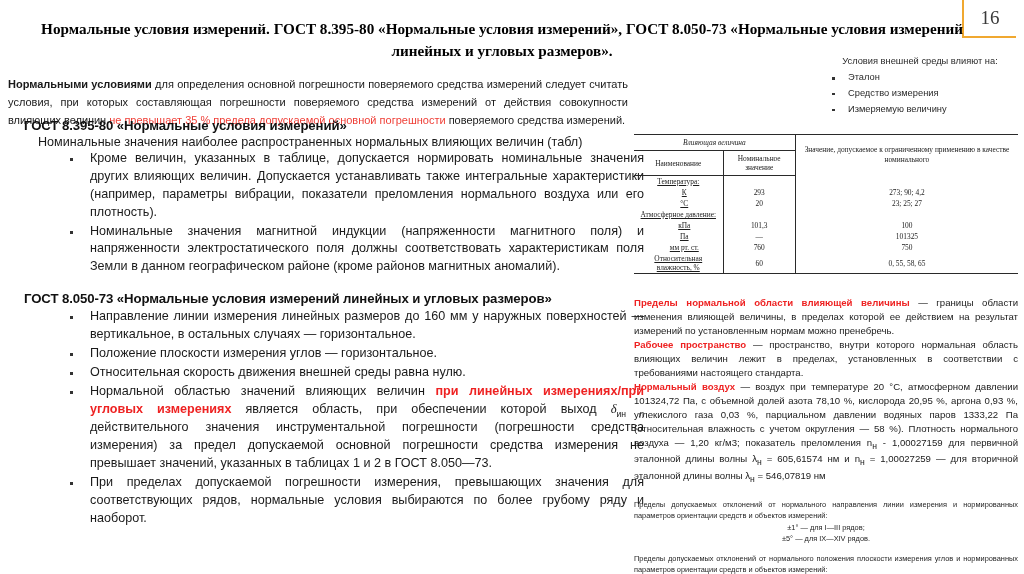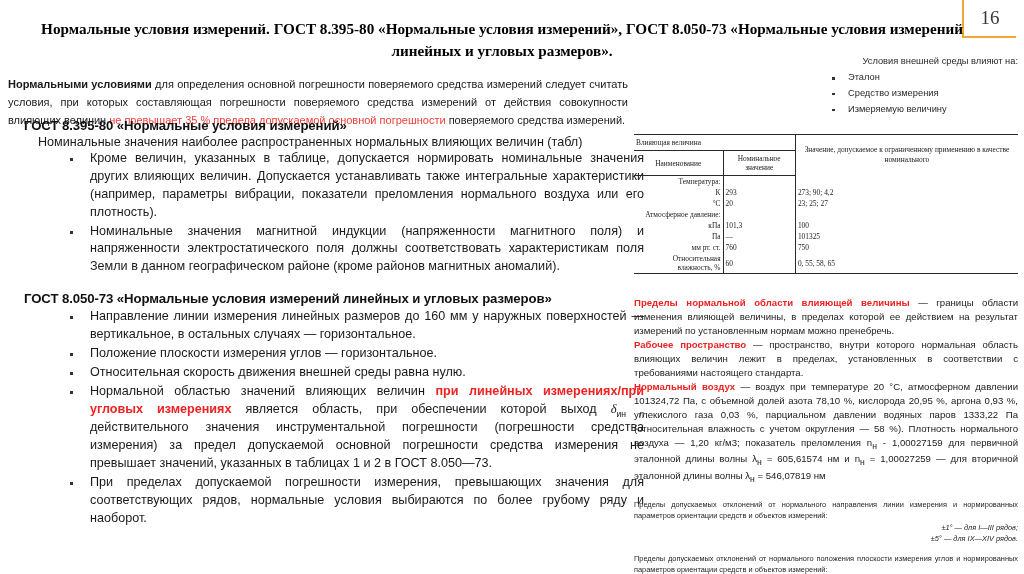--- a/index.html
+++ b/index.html
@@ -66,21 +66,21 @@
   
   #env-block {
     position: absolute;
     right: 6px;
     top: 56px;
     width: 196px;
     font-size: 9.3px;
     color: #2a2a2a;
   }
   #env-block .env-title {
-    text-align: right;
+    text-align: center;
     margin-bottom: 4px;
   }
   #env-block ul {
     list-style: none;
     margin: 0;
     padding: 0 0 0 26px;
   }
   #env-block li {
     position: relative;
     line-height: 1.72;
@@ -161,39 +161,40 @@
     font-family: "Liberation Serif", serif;
     font-size: 7.4px;
     color: #1c1c1c;
   }
   #gost-table .top-rule td { border-top: 1.6px solid #2a2a2a; }
   #gost-table th, #gost-table td {
     padding: 1px 2px;
     vertical-align: middle;
   }
   .th-span {
-    text-align: left;
+    text-align: center;
     border-bottom: 0.9px solid #2a2a2a;
     padding: 3px 2px 3px 2px !important;
+    font-style: italic;
   }
   .th-right {
     text-align: center;
     border-left: 0.9px solid #2a2a2a;
     line-height: 1.4;
     padding: 3px 4px !important;
   }
   .th-sub {
     text-align: center;
     padding: 3px 2px 3px 2px !important;
   }
   .vsep { border-left: 0.9px solid #2a2a2a; }
   .head-bottom td, .head-bottom th { border-bottom: 1.6px solid #2a2a2a; }
-  .c-name { text-align: right; padding-left: 2px !important; }
+  .c-name { text-align: center; padding-left: 2px !important; text-decoration: underline; }
   .c-name.indent { padding-left: 14px !important; }
-  .c-val { }
+  .c-val { text-align: center; }
   .tbl-bottom td { border-bottom: 1.1px solid #2a2a2a; }
 
   
   .defs {
     margin-top: 22px;
     font-size: 9.6px;
     line-height: 1.46;
     text-align: justify;
     color: #1a1a1a;
   }
@@ -202,21 +203,21 @@
   
   .footnotes {
     margin-top: 14px;
     font-size: 7.4px;
     line-height: 1.5;
     color: #242424;
     text-align: justify;
   }
   .footnotes p { margin: 0; }
   .footnotes .grp { margin-bottom: 9px; }
-  .fn-line { text-align: right; font-style: italic; }
+  .fn-line { text-align: center; }
 </style>
 </head>
 <body>
 
 <div id="page-badge">
   <span>16</span>
 </div>
 
 <div id="title">Нормальные условия измерений. ГОСТ 8.395-80 «Нормальные условия измерений», ГОСТ 8.050-73 «Нормальные условия измерений линейных и угловых размеров».</div>
 

